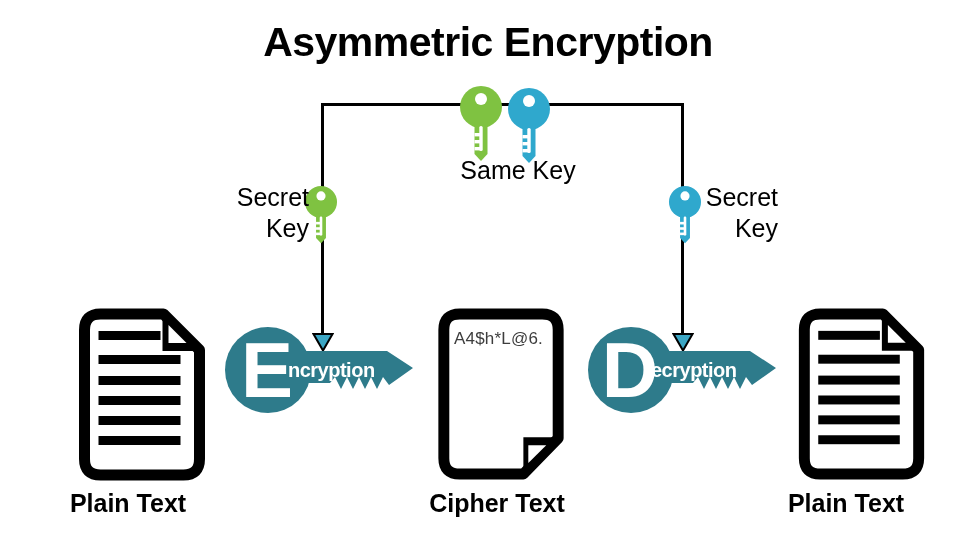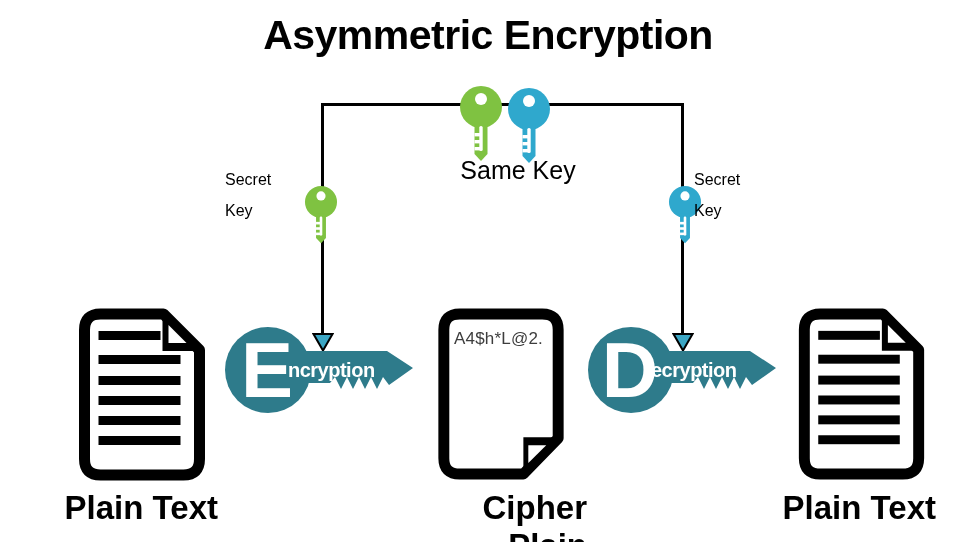--- a/index.html
+++ b/index.html
@@ -5,21 +5,21 @@
   :root{
     --green:#7FC241; --blue:#2FA8CD; --teal:#2E7B8B; --arrow:#3BA6C4;
     --ink:#000000; --cipher-ink:#3D3D3D;
   }
   html,body{margin:0;padding:0;background:#ffffff;}
   .canvas{
     position:relative;width:976px;height:542px;background:#fff;overflow:hidden;
     font-family:"Liberation Sans","DejaVu Sans",sans-serif;color:var(--ink);
   }
   .title{
-    position:absolute;left:0;right:0;top:12px;margin:0;text-align:center;
+    position:absolute;left:0;right:0;top:19px;margin:0;text-align:center;
     font-size:41px;font-weight:bold;letter-spacing:-0.5px;
   }
   
   .hline{position:absolute;left:321px;top:103px;width:363px;height:3px;background:var(--ink);}
   .vline{position:absolute;width:3px;background:var(--ink);top:103px;height:232px;}
   .vline-left{left:321px;}
   .vline-right{left:681px;}
   .arrowhead{position:absolute;width:22px;height:19px;}
   .arrowhead-left{left:312px;top:333px;}
   .arrowhead-right{left:672px;top:333px;}
@@ -27,24 +27,24 @@
   
   .key-icon{position:absolute;}
   .key-green{color:var(--green,#7FC241);}
   .key-blue{color:var(--blue,#2FA8CD);}
   .key-big-green{left:459px;top:86px;width:44px;height:76px;}
   .key-big-blue{left:507px;top:88px;width:44px;height:76px;}
   .key-small-green{left:304px;top:186px;width:34px;height:58px;}
   .key-small-blue{left:668px;top:186px;width:34px;height:58px;}
   
   .same-key{position:absolute;left:448px;top:156px;width:140px;text-align:center;font-size:25px;}
-  .secret-key{position:absolute;width:84px;top:164px;text-align:left;font-size:16px;line-height:31px;}
+  .secret-key{position:absolute;width:84px;top:182px;text-align:right;font-size:25px;line-height:31px;}
   .secret-key-left{left:225px;}
   .secret-key-right{left:694px;}
-  .caption{position:absolute;top:489px;width:180px;text-align:right;font-size:33px;font-weight:bold;}
+  .caption{position:absolute;top:489px;width:180px;text-align:center;font-size:25px;font-weight:bold;}
   .caption-plain-left{left:38px;}
   .caption-cipher{left:407px;}
   .caption-plain-right{left:756px;}
   
   .cipher-key{position:absolute;width:190px;height:90px;}
   .cipher-key-enc{left:225px;top:327px;}
   .cipher-key-dec{left:588px;top:327px;}
   .teal-fill{fill:var(--teal,#2E7B8B);}
   .key-letter{
     font-family:"Liberation Sans","DejaVu Sans",sans-serif;
@@ -157,35 +157,35 @@
     </svg>
   </div>
 
   <div class="doc doc-cipher">
     <svg viewBox="0 0 127 173">
       <path class="doc-outline" d="M22 6 L105 6 Q121 6 121 22 L121 131 L86 167 L22 167 Q6 167 6 151 L6 22 Q6 6 22 6 Z"></path>
       <polygon class="doc-dark" points="86,130 121,130 86,167"></polygon>
       <polygon class="doc-light" points="91,138 109,138 91,156"></polygon>
     </svg>
     <div class="cipher-lines">
-      <div>A4$h*L@2.</div>
+      <div>A4$h*L@6.</div>
     </div>
   </div>
 
   <div class="doc doc-right">
     <svg viewBox="0 0 127 173">
       <path class="doc-outline" d="M22 6 L85 6 L121 42 L121 151 Q121 167 105 167 L22 167 Q6 167 6 151 L6 22 Q6 6 22 6 Z"></path>
       <polygon class="doc-dark" points="84,6 121,43 84,43"></polygon>
       <polygon class="doc-light" points="90,17 108,35 90,35"></polygon>
       <rect class="doc-dark" x="20" y="23" width="62" height="9"></rect>
       <rect class="doc-dark" x="20" y="47" width="82" height="9"></rect>
       <rect class="doc-dark" x="20" y="68" width="82" height="9"></rect>
       <rect class="doc-dark" x="20" y="88" width="82" height="9"></rect>
       <rect class="doc-dark" x="20" y="108" width="82" height="9"></rect>
       <rect class="doc-dark" x="20" y="128" width="82" height="9"></rect>
     </svg>
   </div>
 
   <div class="caption caption-plain-left">Plain Text</div>
-  <div class="caption caption-cipher">Cipher Plain</div>
+  <div class="caption caption-cipher">Cipher Text</div>
   <div class="caption caption-plain-right">Plain Text</div>
 
 </div>
 
 </body></html>

